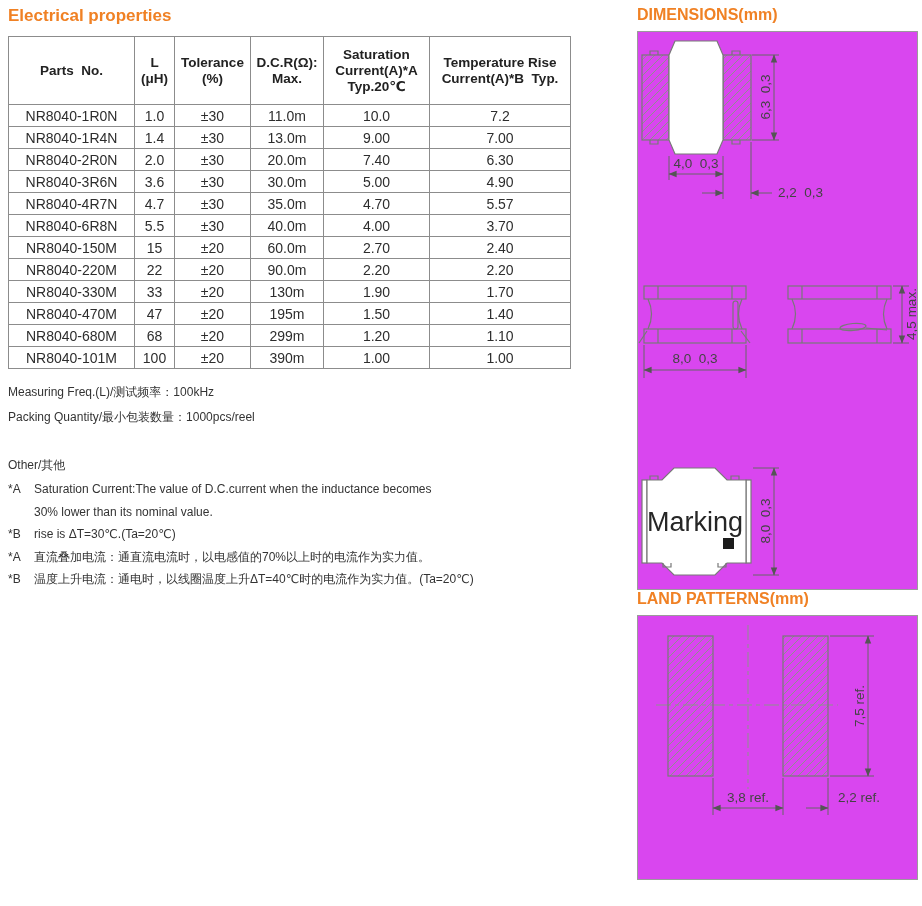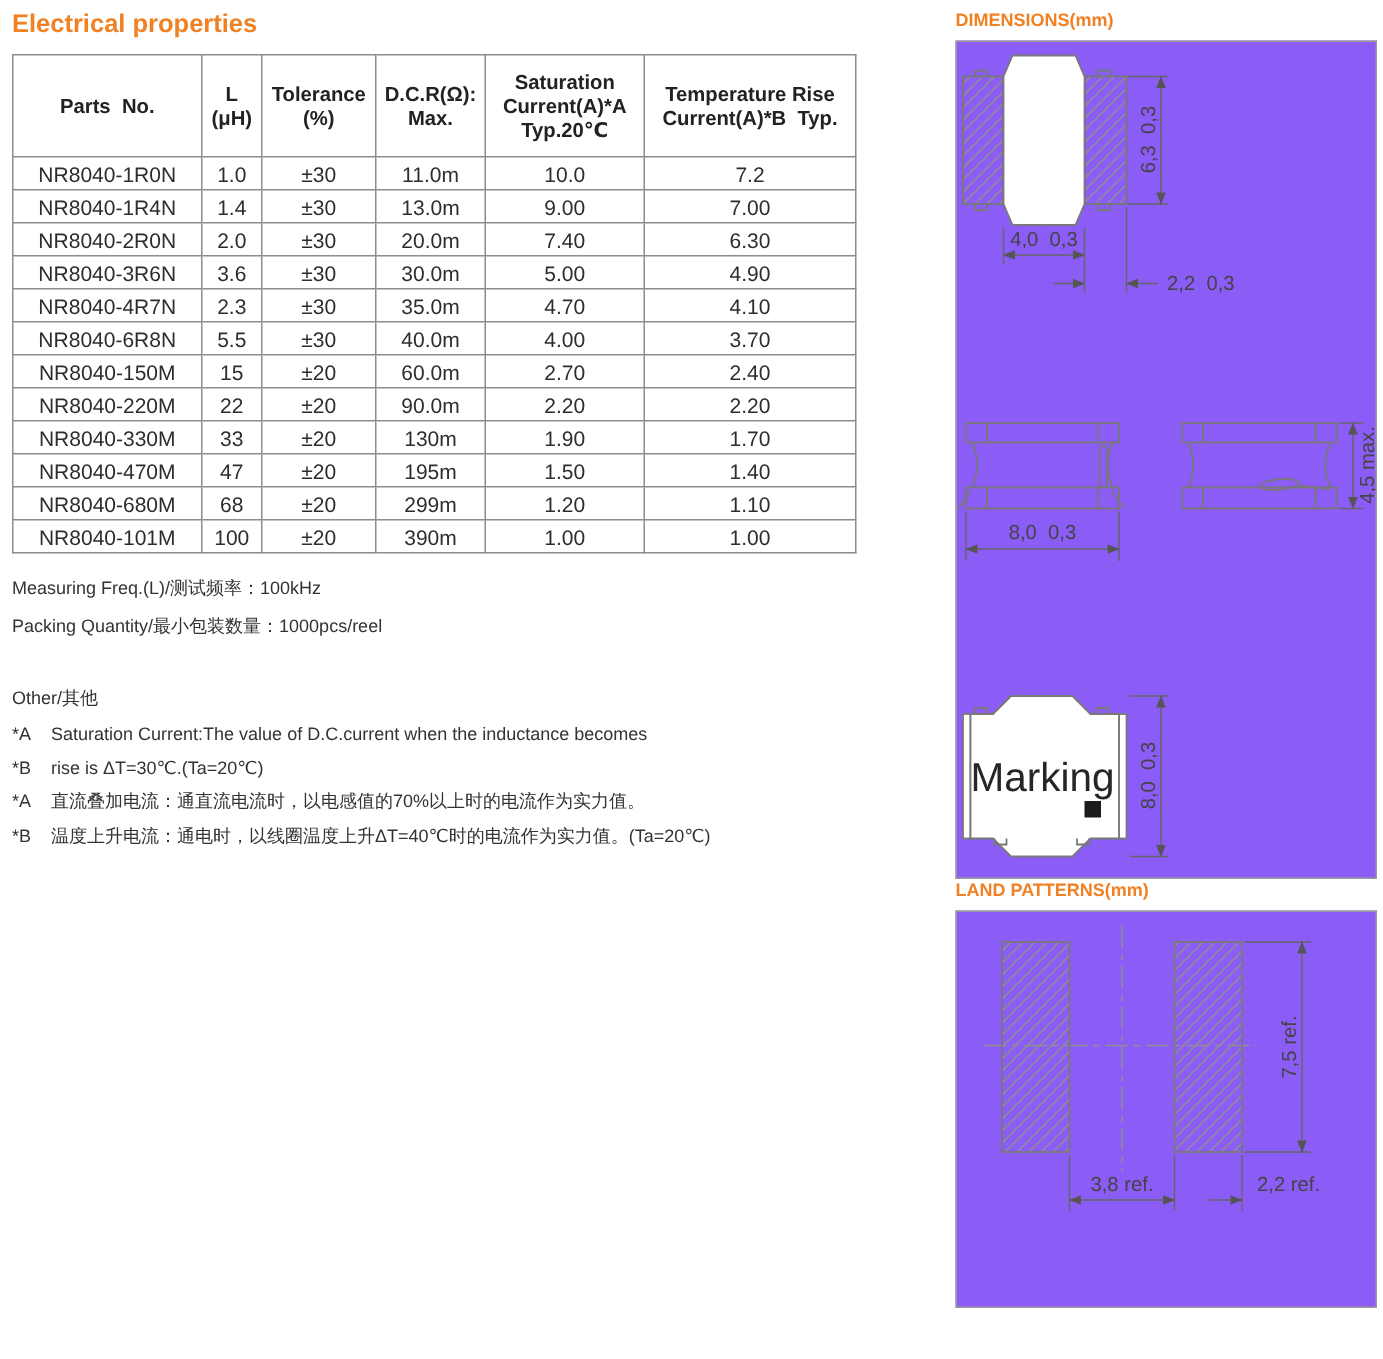--- a/index.html
+++ b/index.html
@@ -17,22 +17,22 @@
        vertical-align:middle;color:#222;}
   table.props td{font-size:14px;height:21px;color:#2d2d2d;}
   .info{margin-top:11px;width:620px;font-size:12px;color:#333;}
   .info-line{line-height:25px;}
   .other-heading{margin-top:23px;line-height:25px;}
   .note-item{display:flex;line-height:22.5px;}
   .note-label{width:26px;flex:none;}
   .note-text{flex:1;white-space:nowrap;}
   
   .right-col{position:absolute;left:637px;top:6px;width:281px;}
-  .right-col .section-title{font-size:12px;margin:0 0 7px 0;}
-  .draw-box{width:281px;border:1px solid #9b9b9b;box-sizing:border-box;background:#8b5cf6;text-align:right;}
+  .right-col .section-title{font-size:16px;margin:0 0 7px 0;}
+  .draw-box{width:281px;border:1px solid #9b9b9b;box-sizing:border-box;background:#d946ef;text-align:right;}
   .dims-box{height:559px;}
   .land-title{margin-top:17px;}
   .land-box{height:265px;margin-top:0;}
   svg{display:block;}
   .ln{fill:none;stroke:#787878;stroke-width:1.2;}
   .lnf{fill:#fff;stroke:#787878;stroke-width:1.2;}
   .padln{stroke:#787878;stroke-width:1.2;}
   .dl{stroke:#666;stroke-width:1;fill:none;}
   .cl{stroke:#8f8f8f;stroke-width:1;fill:none;stroke-dasharray:15 4 4 4;}
   .dt{font-family:"Liberation Sans","DejaVu Sans",sans-serif;font-size:13.5px;
@@ -113,25 +113,25 @@
           <tr>
             <td>NR8040-3R6N</td>
             <td>3.6</td>
             <td>±30</td>
             <td>30.0m</td>
             <td>5.00</td>
             <td>4.90</td>
           </tr>
           <tr>
             <td>NR8040-4R7N</td>
-            <td>2.3</td>
+            <td>4.7</td>
             <td>±30</td>
             <td>35.0m</td>
             <td>4.70</td>
-            <td>4.10</td>
+            <td>5.57</td>
           </tr>
           <tr>
             <td>NR8040-6R8N</td>
             <td>5.5</td>
             <td>±30</td>
             <td>40.0m</td>
             <td>4.00</td>
             <td>3.70</td>
           </tr>
           <tr>
@@ -187,20 +187,21 @@
 
     <div class="info">
       <div class="info-line">Measuring Freq.(L)/测试频率：100kHz</div>
       <div class="info-line">Packing Quantity/最小包装数量：1000pcs/reel</div>
       <div class="other-heading">Other/其他</div>
 
       <div class="note-item">
         <span class="note-label">*A</span>
         <span class="note-text">
           <span style="display:block">Saturation Current:The value of D.C.current when the inductance becomes</span>
+          <span style="display:block">30% lower than its nominal value.</span>
         </span>
       </div>
       <div class="note-item">
         <span class="note-label">*B</span>
         <span class="note-text">
           <span style="display:block">rise is ΔT=30℃.(Ta=20℃)</span>
         </span>
       </div>
       <div class="note-item">
         <span class="note-label">*A</span>

